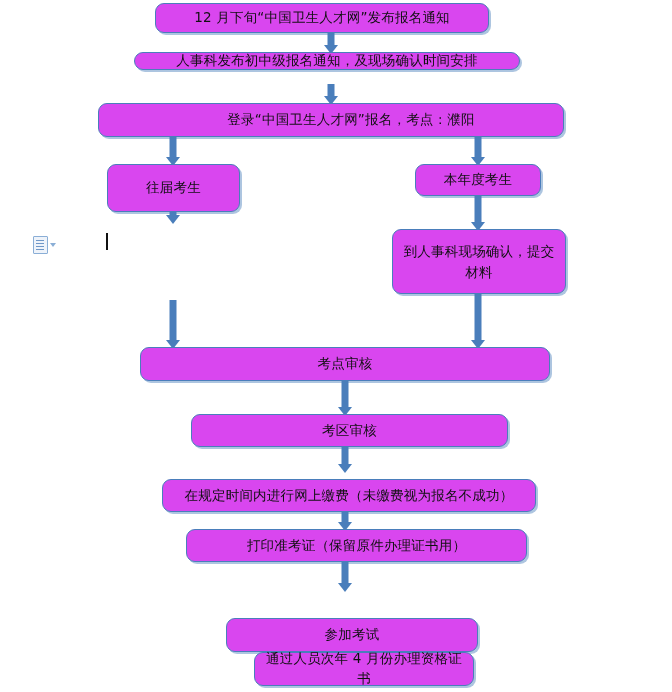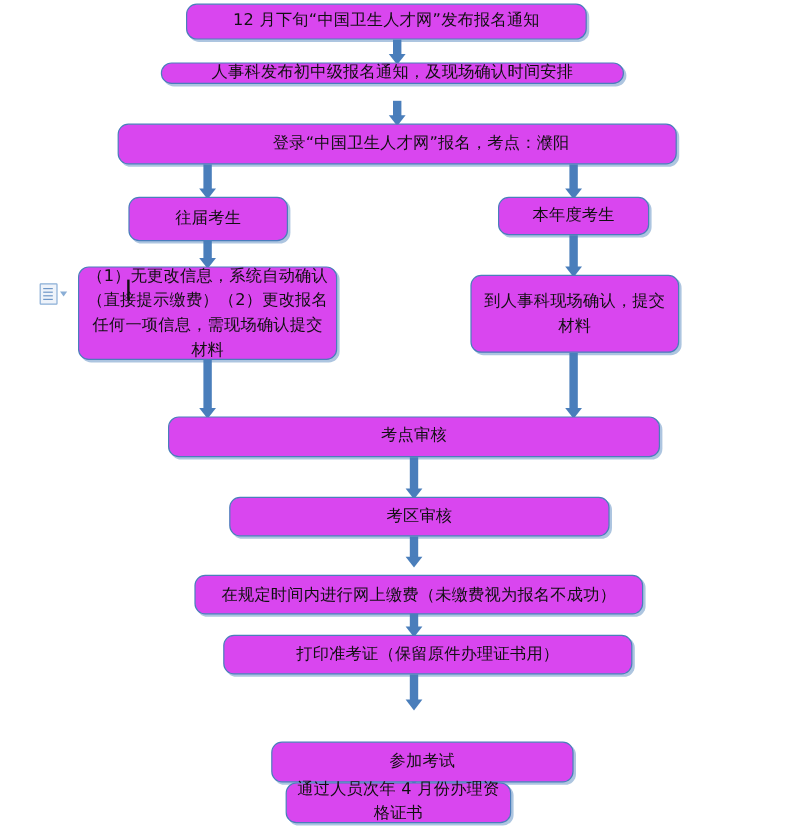--- a/index.html
+++ b/index.html
@@ -169,48 +169,45 @@
     </div>
     <div class="node" style="left: 155px; top: 3px; width: 334px; height: 30px;">
       <span class="node-text">12 月下旬“中国卫生人才网”发布报名通知</span>
     </div>
     <div class="node" style="left: 134px; top: 52px; width: 386px; height: 18px;">
       <span class="node-text">人事科发布初中级报名通知，及现场确认时间安排</span>
     </div>
     <div class="node" style="left: 98px; top: 103px; width: 466px; height: 34px; padding-left: 40px;">
       <span class="node-text">登录“中国卫生人才网”报名，考点：濮阳</span>
     </div>
-    <div class="node" style="left: 107px; top: 164px; width: 133px; height: 37px;">
+    <div class="node" style="left: 107px; top: 164px; width: 133px; height: 48px;">
       <span class="node-text">往届考生</span>
     </div>
     <div class="node" style="left: 415px; top: 164px; width: 126px; height: 32px;">
       <span class="node-text">本年度考生</span>
     </div>
-    <div class="node multiline" style="left: 65px; top: 222px; width: 216px; height: 78px;">
-      <span class="node-text">（1）无更改信息，系统自动确认（直接提示缴费）（2）更改报名任何一项信息，需现场确认提交材料</span>
-    </div>
     <div class="node" style="left: 140px; top: 347px; width: 410px; height: 34px;">
       <span class="node-text">考点审核</span>
     </div>
     <div class="node multiline" style="left: 392px; top: 229px; width: 174px; height: 65px;">
       <span class="node-text">到人事科现场确认，提交材料</span>
     </div>
     <div class="node" style="left: 191px; top: 414px; width: 317px; height: 33px;">
       <span class="node-text">考区审核</span>
     </div>
     <div class="node" style="left: 162px; top: 479px; width: 374px; height: 33px; font-family: Liberation Serif, serif;">
       <span class="node-text">在规定时间内进行网上缴费（未缴费视为报名不成功）</span>
     </div>
     <div class="node" style="left: 186px; top: 529px; width: 341px; height: 33px;">
       <span class="node-text">打印准考证（保留原件办理证书用）</span>
     </div>
     <div class="node" style="left: 226px; top: 590px; width: 252px; height: 34px; margin-top: 28px;">
       <span class="node-text">参加考试</span>
     </div>
-    <div class="node" style="left: 238px; top: 652px; width: 188px; height: 34px; justify-content: center;">
+    <div class="node" style="left: 254px; top: 652px; width: 220px; height: 34px; justify-content: center;">
       <span class="node-text">通过人员次年 4 月份办理资格证书</span>
     </div>
     <div class="paste-icon" style="left: 33px; top: 236px;">
       <span class="sheet"></span>
       <span class="caret"></span>
     </div>
     <div class="text-caret" style="left: 106px; top: 233px; height: 17px;"></div>
   </div>
 
 </body></html>

